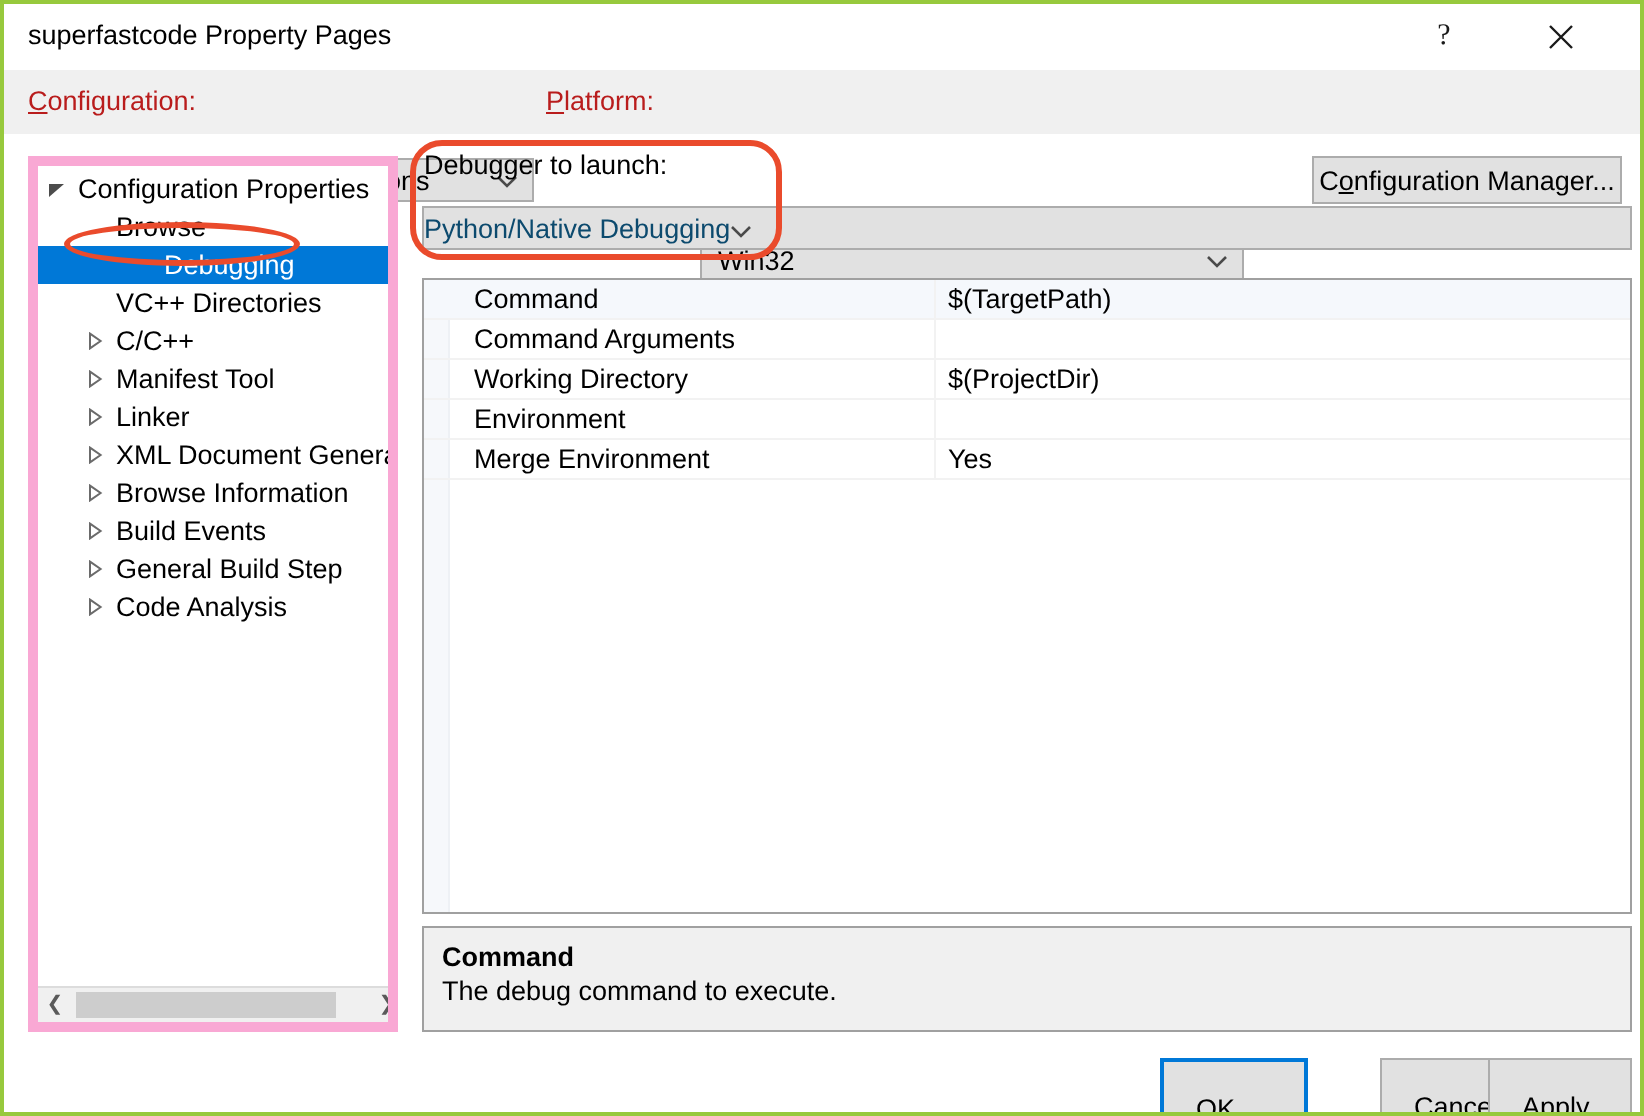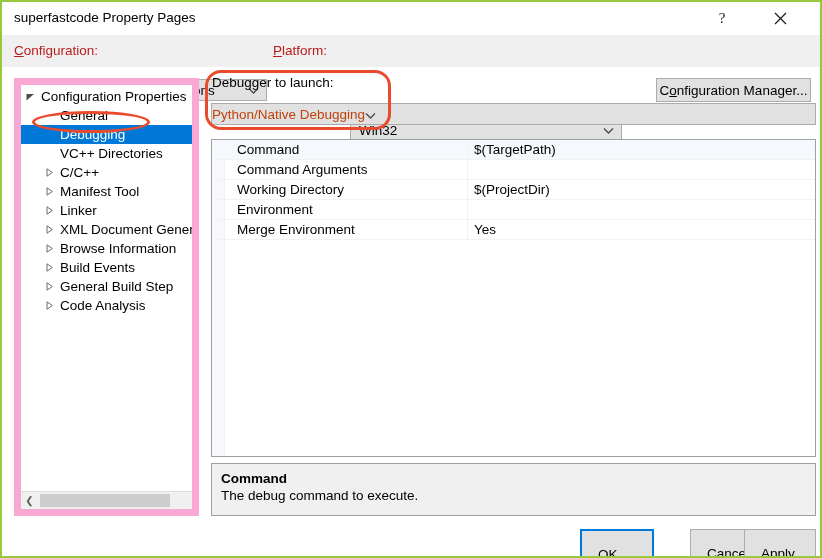--- a/index.html
+++ b/index.html
@@ -122,21 +122,21 @@
 
   
   #tree-panel {
     position: absolute;
     left: 12px;
     top: 76px;
     width: 185px;
     height: 438px;
     box-sizing: border-box;
     background: #ffffff;
-    border: 7px solid #f9a8d4;
+    border: 5px solid #f9a8d4;
     overflow: hidden;
   }
   #tree-list {
     position: absolute;
     left: 0; top: 0; right: 0;
     padding-top: 2px;
   }
   .tree-item {
     position: relative;
     height: 19px;
@@ -158,20 +158,21 @@
     font-size: 9px;
     color: #4c4c4c;
   }
   .tree-item .tlabel {
     display: inline-block;
     padding-left: 2px;
   }
   .tree-item.selected {
     background: #0078d7;
     color: #ffffff;
+    padding-left: 24px;
   }
   .lvl0 { padding-left: 0; }
   .lvl0 .tlabel { margin-left: 18px; }
   .lvl1 .tlabel { margin-left: 37px; }
   .lvl1 .tw { left: 19px; }
 
   #tree-scroll {
     position: absolute;
     left: 0;
     bottom: 0;
@@ -215,21 +216,21 @@
   #combo-debugger {
     position: absolute;
     left: 209px;
     top: 101px;
     width: 605px;
     height: 22px;
     box-sizing: border-box;
     background: #e1e1e1;
     border: 1px solid #acacac;
     font-size: 13.5px;
-    color: #c2410c;
+    color: #0c4a6e;
     display: flex;
     align-items: center;
   }
 
   
   #prop-grid {
     position: absolute;
     left: 209px;
     top: 137px;
     width: 605px;
@@ -395,21 +396,21 @@
     <button id="btn-config-manager"><span>C</span><u>o</u><span>nfiguration Manager...</span></button>
   </div>
 
   <div id="tree-panel">
     <div id="tree-list">
         <div class="tree-item lvl0"><span class="tw">
             <svg width="9" height="9" viewBox="0 0 9 9">
               <path d="M0.5 2 L8 2 L0.5 8.5 Z" fill="#4c4c4c"></path>
             </svg>
           </span><span class="tlabel">Configuration Properties</span></div>
-        <div class="tree-item lvl1"><span class="tlabel">General</span></div>
+        <div class="tree-item lvl1"><span class="tlabel">Browse</span></div>
         <div class="tree-item lvl1 selected"><span class="tlabel">Debugging</span></div>
         <div class="tree-item lvl1"><span class="tlabel">VC++ Directories</span></div>
         <div class="tree-item lvl1"><span class="tw">
             <svg width="9" height="9" viewBox="0 0 9 9">
               <path d="M2 0.8 L7.3 4.5 L2 8.2 Z" fill="none" stroke="#6b6b6b" stroke-width="1"></path>
             </svg>
           </span><span class="tlabel">C/C++</span></div>
         <div class="tree-item lvl1"><span class="tw">
             <svg width="9" height="9" viewBox="0 0 9 9">
               <path d="M2 0.8 L7.3 4.5 L2 8.2 Z" fill="none" stroke="#6b6b6b" stroke-width="1"></path>

